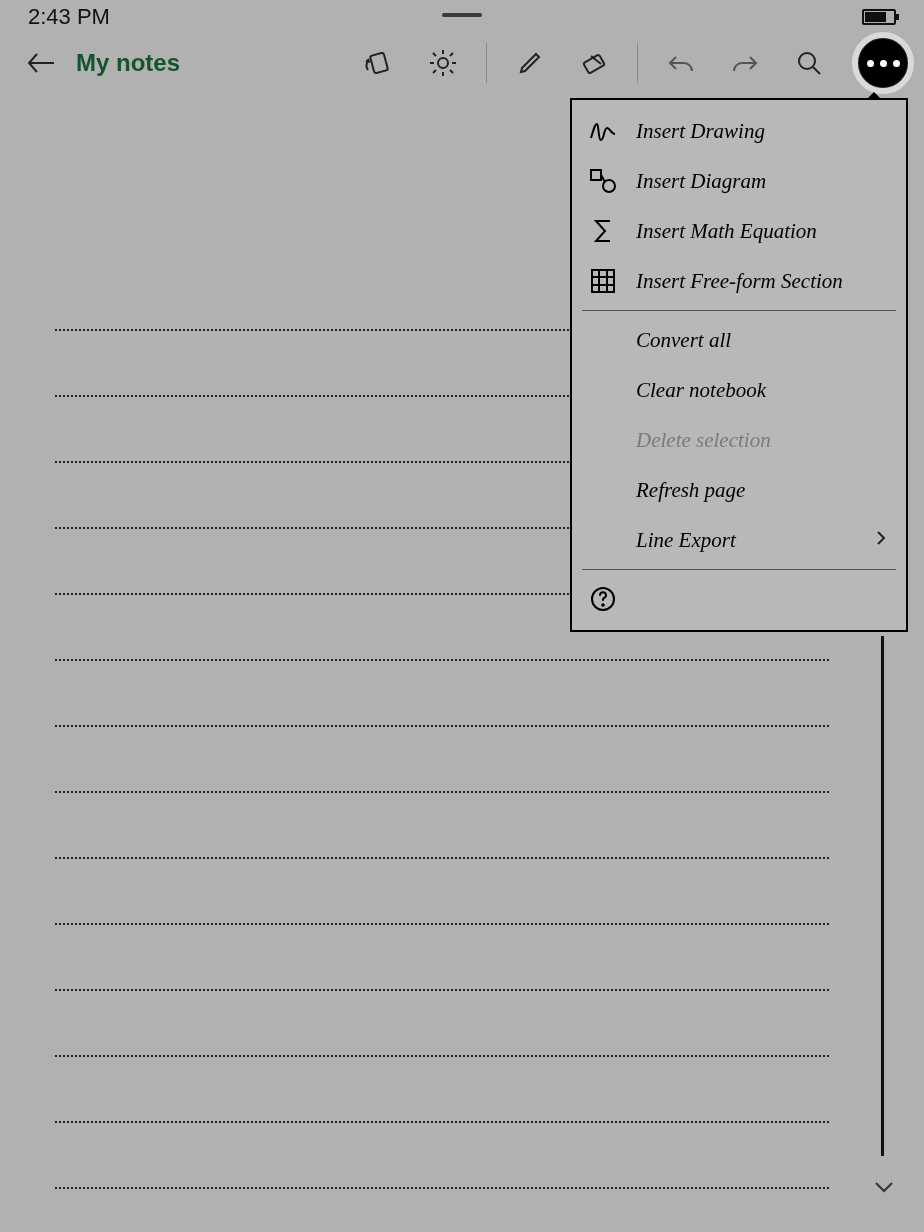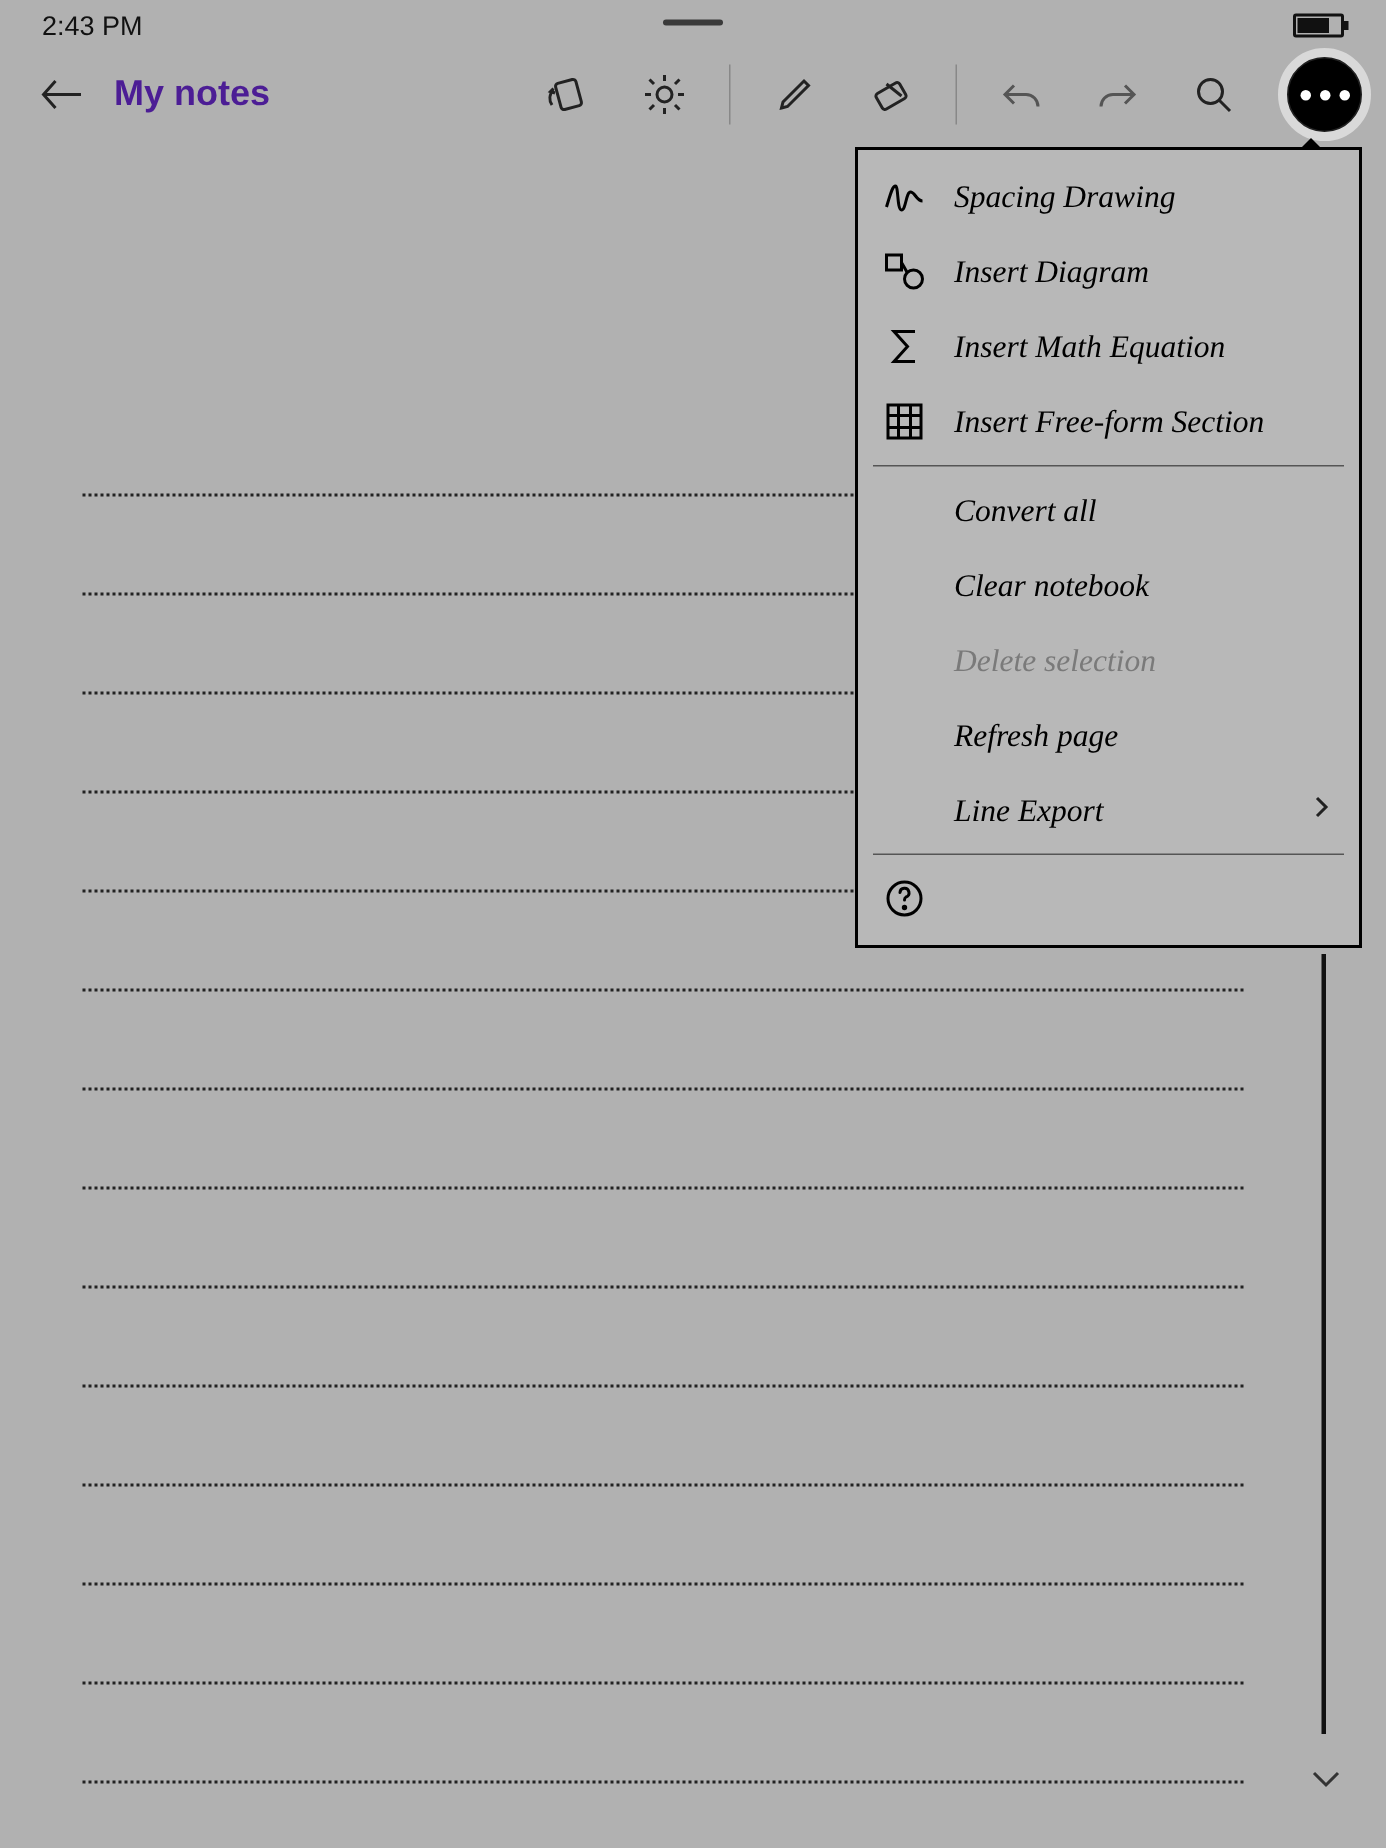--- a/index.html
+++ b/index.html
@@ -12,21 +12,21 @@
   }
 
   
   .status-bar {
     display: flex;
     align-items: center;
     justify-content: space-between;
     padding: 6px 28px 0 28px;
     height: 28px;
     font-family: -apple-system, Helvetica, Arial, sans-serif;
-    font-size: 18px;
+    font-size: 22px;
     color: #111;
   }
   .status-center {
     position: absolute;
     left: 50%;
     transform: translateX(-50%);
     width: 40px; height: 4px;
     background: #3a3a3a;
     border-radius: 2px;
     top: 13px;
@@ -62,21 +62,21 @@
   .toolbar-left {
     display: flex;
     align-items: center;
     gap: 14px;
     flex: 1;
   }
   .title {
     font-family: -apple-system, Helvetica, Arial, sans-serif;
     font-weight: 700;
     font-size: 24px;
-    color: #4c1d95;
+    color: #14532d;
   }
   .toolbar-right {
     display: flex;
     align-items: center;
     gap: 22px;
   }
   .tb-icon {
     width: 42px; height: 42px;
     display: flex;
     align-items: center;
@@ -276,21 +276,21 @@
 <div class="vscroll"></div>
 
 <div class="menu">
 
   <div class="menu-item">
     <span class="mi-icon">
       <svg width="28" height="22" viewBox="0 0 28 22">
           <path d="M2 18c3-10 4-14 6-14s1 16 4 16 3-12 6-12 4 6 8 6"></path>
         </svg>
     </span>
-    <span class="mi-label">Spacing Drawing</span>
+    <span class="mi-label">Insert Drawing</span>
   </div>
 
   <div class="menu-item">
     <span class="mi-icon">
       <svg width="28" height="26" viewBox="0 0 28 26">
           <rect x="2" y="2" width="10" height="10"></rect>
           <circle cx="20" cy="18" r="6"></circle>
           <path d="M12 7l4 7"></path>
         </svg>
     </span>

